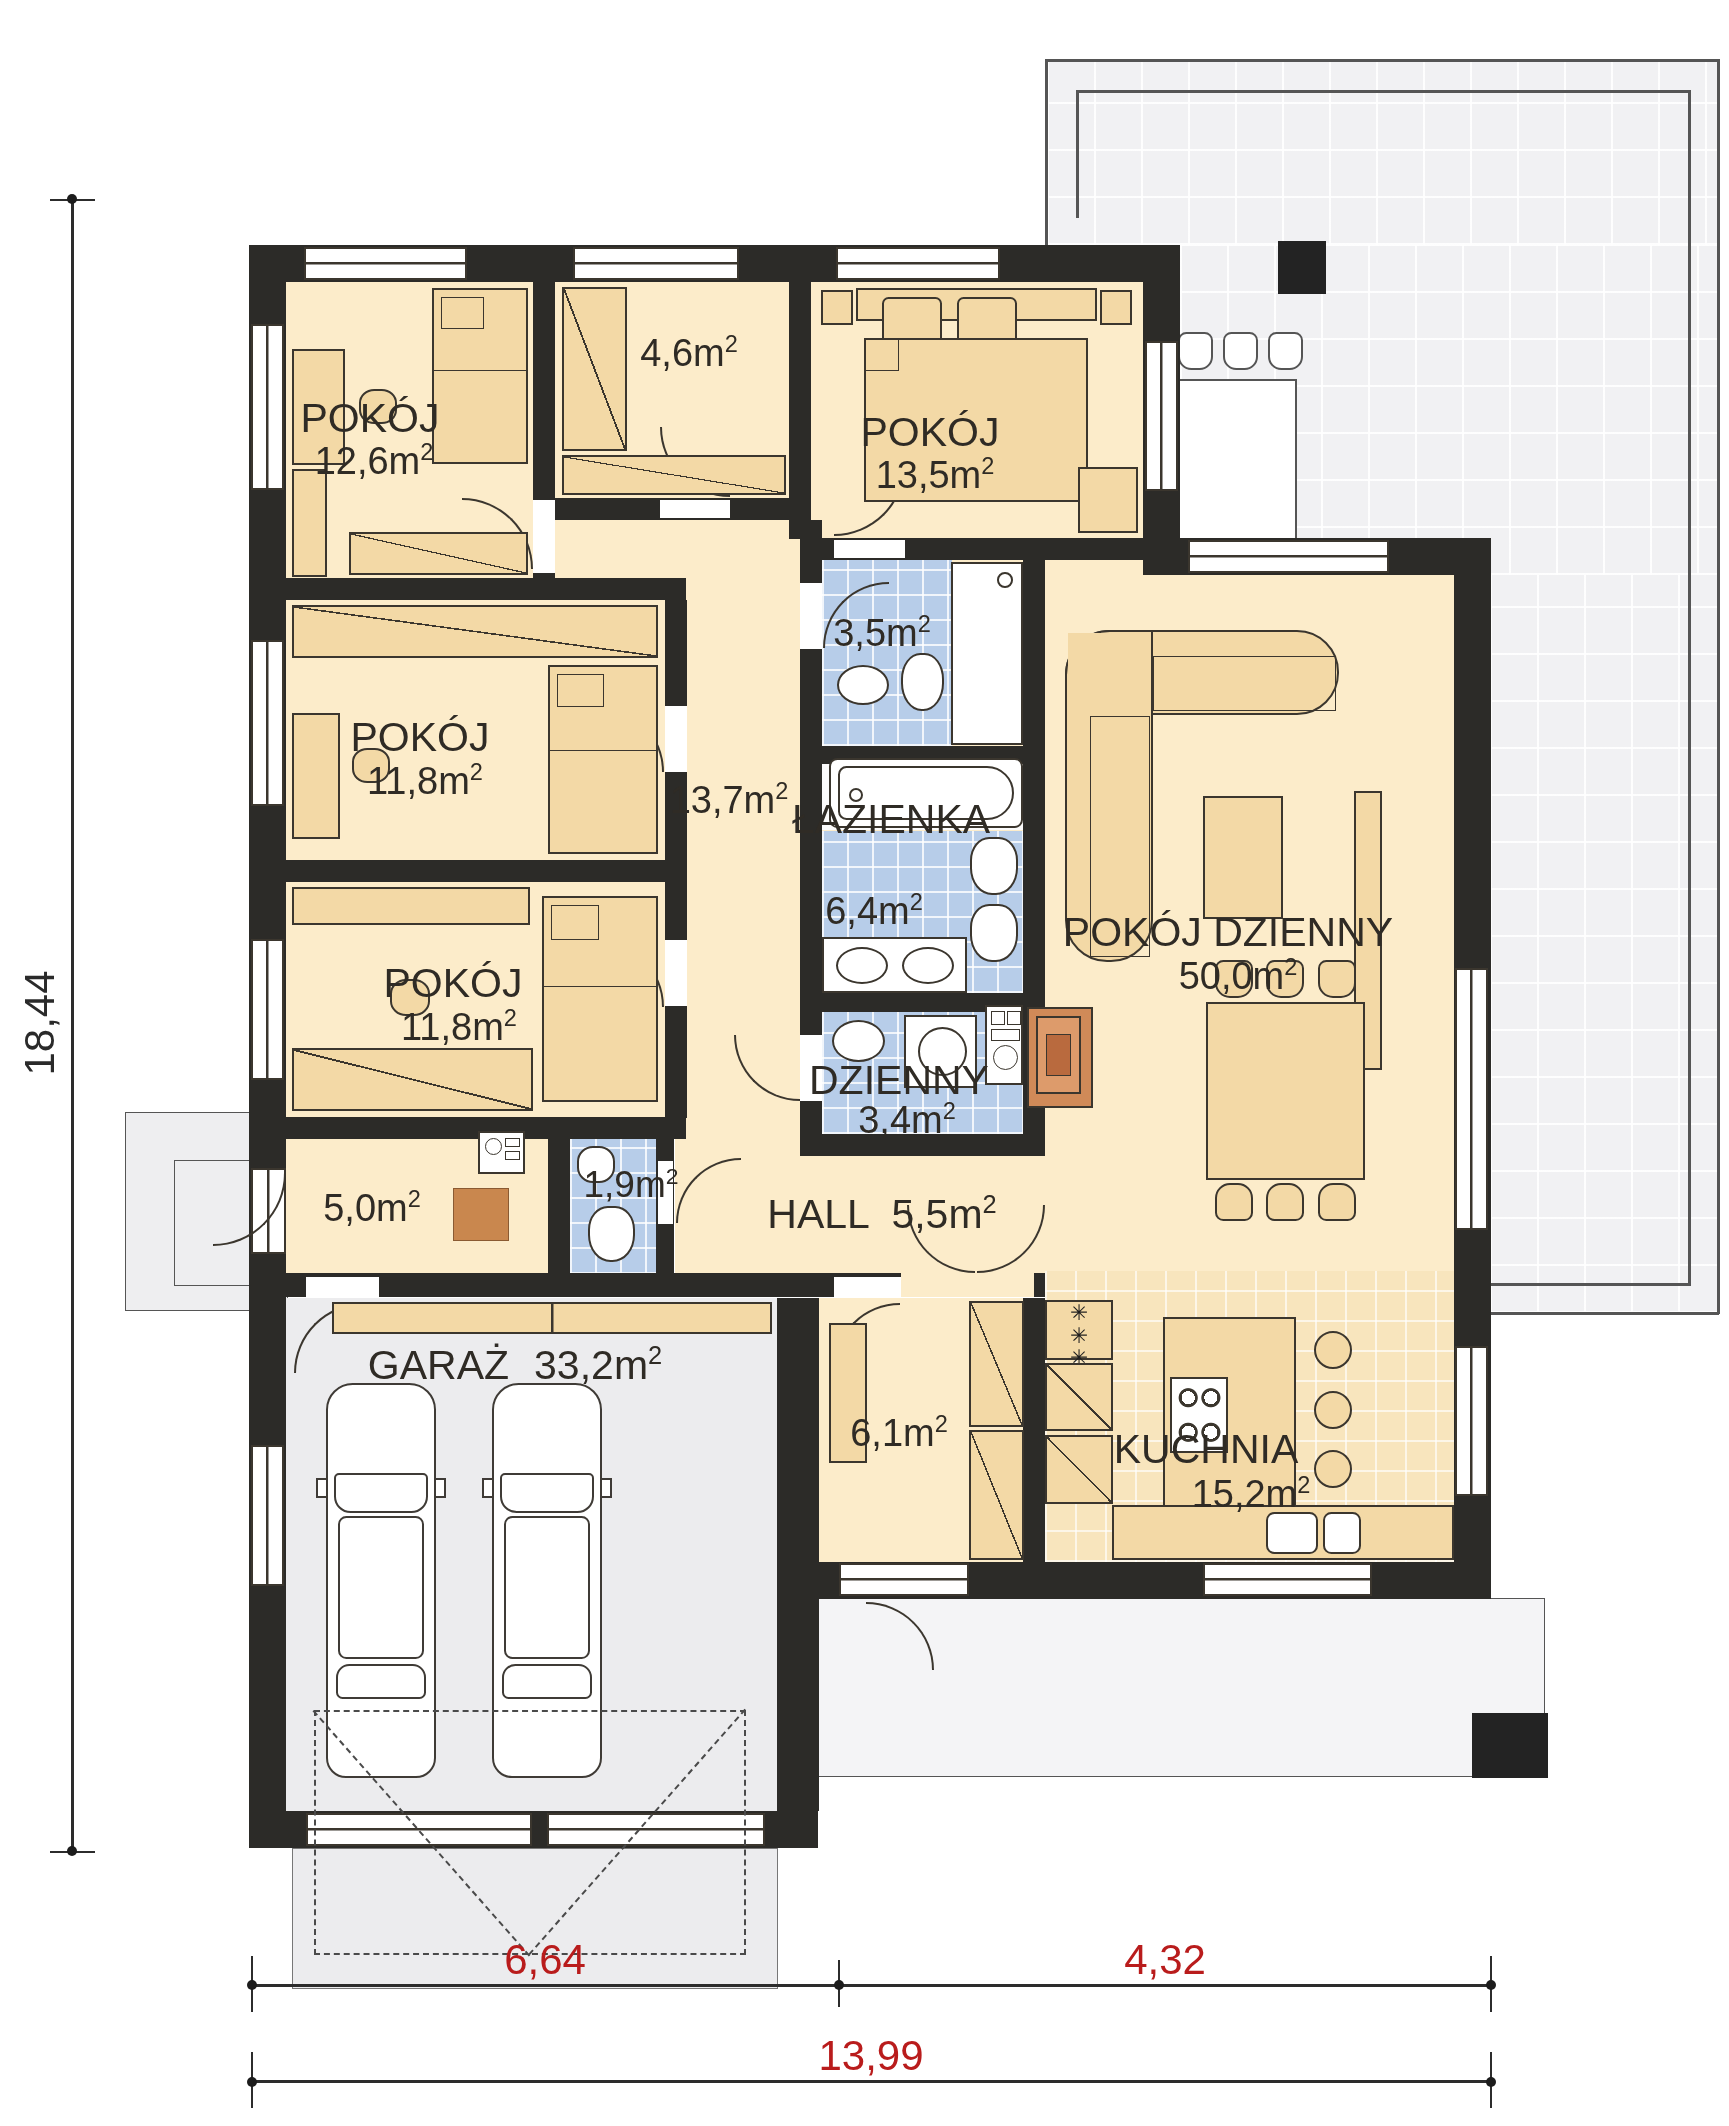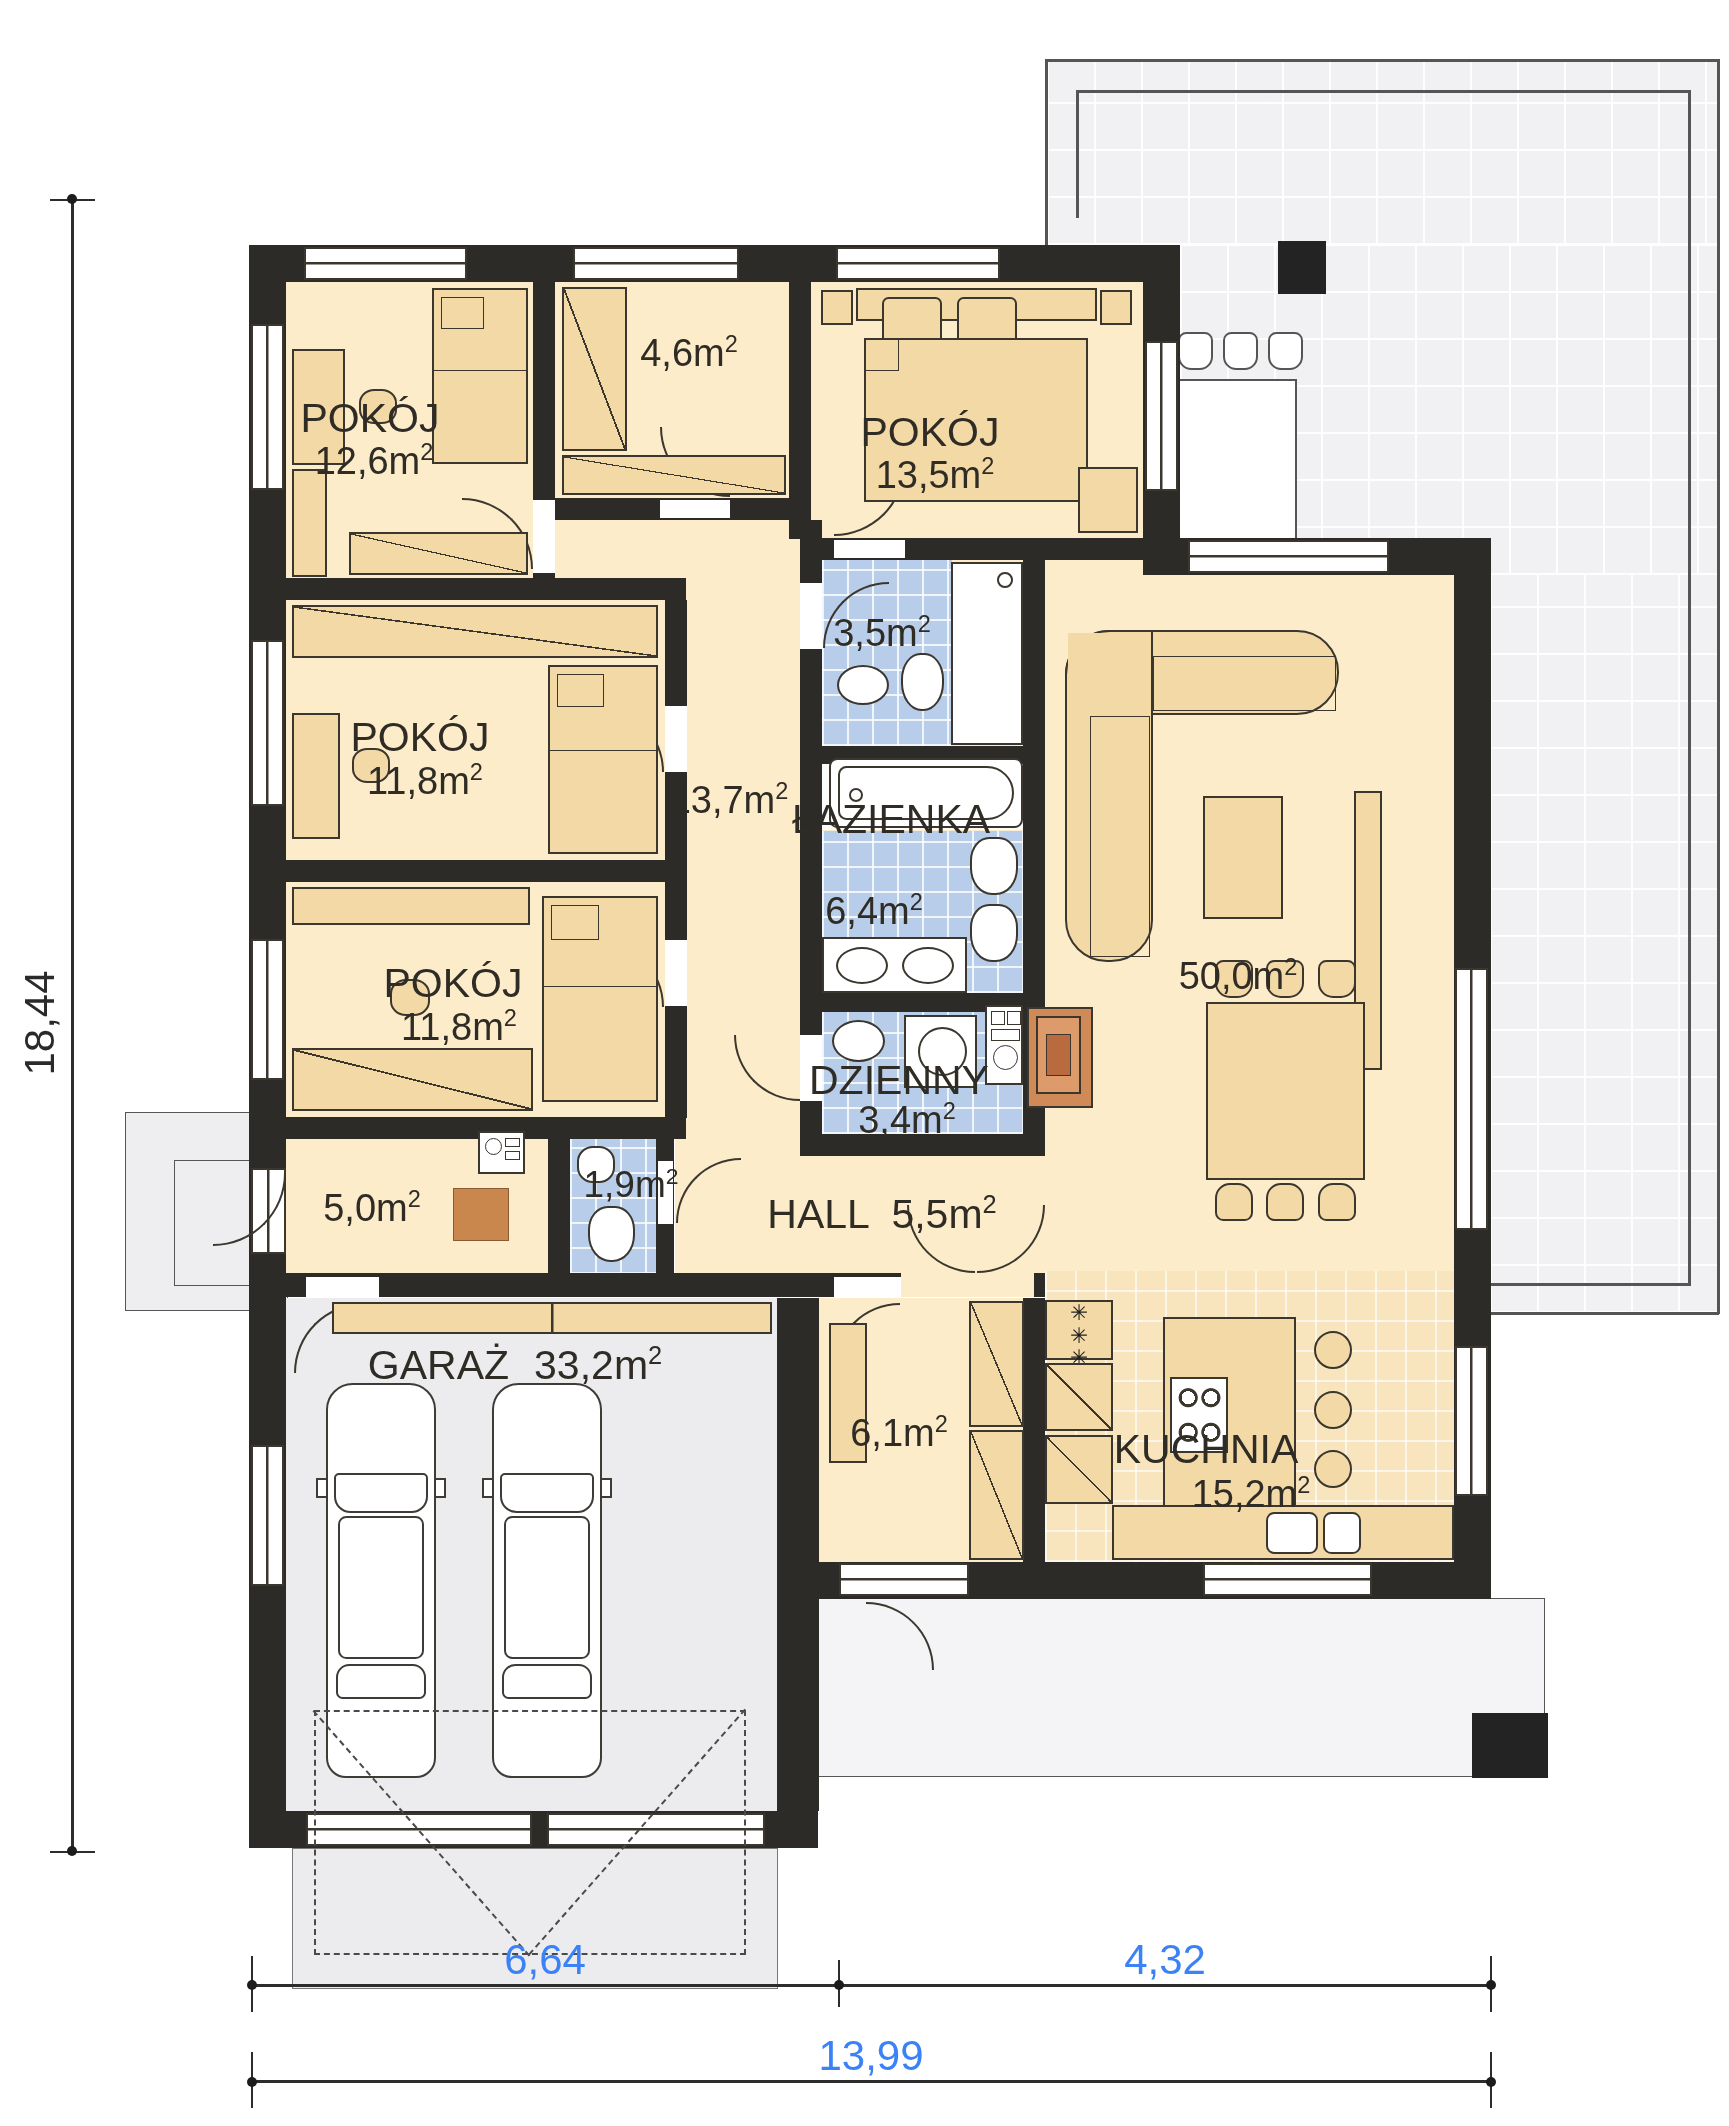--- a/index.html
+++ b/index.html
@@ -24,21 +24,21 @@
   .arc{position:absolute;box-sizing:border-box}
   .arc-tl{border-top:2.5px solid #3b362e;border-left:2.5px solid #3b362e;border-radius:100% 0 0 0}
   .arc-tr{border-top:2.5px solid #3b362e;border-right:2.5px solid #3b362e;border-radius:0 100% 0 0}
   .arc-bl{border-bottom:2.5px solid #3b362e;border-left:2.5px solid #3b362e;border-radius:0 0 0 100%}
   .arc-br{border-bottom:2.5px solid #3b362e;border-right:2.5px solid #3b362e;border-radius:0 0 100% 0}
   .lbl{position:absolute;color:#2f2b25;white-space:nowrap;transform:translateX(-50%);text-align:center}
   .s49{font-size:41px}.s46{font-size:38px}.s44{font-size:37px}
   sup{font-size:62%}
   .dimline{position:absolute;background:#2c2c2c}
   .dot{position:absolute;width:10px;height:10px;background:#1c1c1c;border-radius:50%}
-  .dim{position:absolute;font-size:42px;color:#3b82f6;white-space:nowrap;transform:translateX(-50%)}
+  .dim{position:absolute;font-size:42px;color:#b91c1c;white-space:nowrap;transform:translateX(-50%)}
   .vdim{position:absolute;font-size:42px;color:#2a2a2a;white-space:nowrap;transform:translate(-50%,-50%) rotate(-90deg)}
   .car{position:absolute;width:110px;height:395px}
   .car > div{position:absolute;background:#fff;border:2.5px solid #3f3b36;box-sizing:border-box}
   .car-body{inset:0;border-radius:26.6px 26.6px 20px 20px}
   .car-ws{left:8.3px;right:8.3px;top:90px;height:40px;border-radius:5px 5px 16.6px 16.6px}
   .car-roof{left:11.6px;right:11.6px;top:133px;height:143px;border-radius:8.3px}
   .car-rw{left:10px;right:10px;top:281px;height:35px;border-radius:13.3px 13.3px 6.6px 6.6px}
   .car-m1{left:-10px;top:95px;width:11.6px;height:20px}
   .car-m2{right:-10px;top:95px;width:11.6px;height:20px}
   .dashrect{position:absolute;border:2.5px dashed #4a4a4a;box-sizing:border-box}
@@ -323,20 +323,21 @@
 
   <div class="lbl s49" style="left:420px;top:714px"><span>POKÓJ</span></div>
   <div class="lbl s46" style="left:425px;top:759px"><span>11,8</span><span>m</span><sup>2</sup></div>
 
   <div class="lbl s49" style="left:453px;top:960px"><span>POKÓJ</span></div>
   <div class="lbl s46" style="left:459px;top:1005px"><span>11,8</span><span>m</span><sup>2</sup></div>
 
   <div class="lbl s49" style="left:891px;top:796px"><span>ŁAZIENKA</span></div>
   <div class="lbl s46" style="left:874px;top:889px"><span>6,4</span><span>m</span><sup>2</sup></div>
 
+  <div class="lbl s49" style="left:1228px;top:909px"><span>POKÓJ DZIENNY</span></div>
   <div class="lbl s46" style="left:1238px;top:954px"><span>50,0</span><span>m</span><sup>2</sup></div>
 
   <div class="lbl s49" style="left:899px;top:1057px"><span>DZIENNY</span></div>
   <div class="lbl s46" style="left:907px;top:1098px"><span>3,4</span><span>m</span><sup>2</sup></div>
 
   <div class="lbl s46" style="left:372px;top:1186px"><span>5,0</span><span>m</span><sup>2</sup></div>
 
   <div class="lbl s44" style="left:631px;top:1163px"><span>1,9</span><span>m</span><sup>2</sup></div>
 
   <div class="lbl s49" style="left:882px;top:1190px"><span>HALL</span><span style="margin-left:21.6px">5,5</span><span>m</span><sup>2</sup></div>

